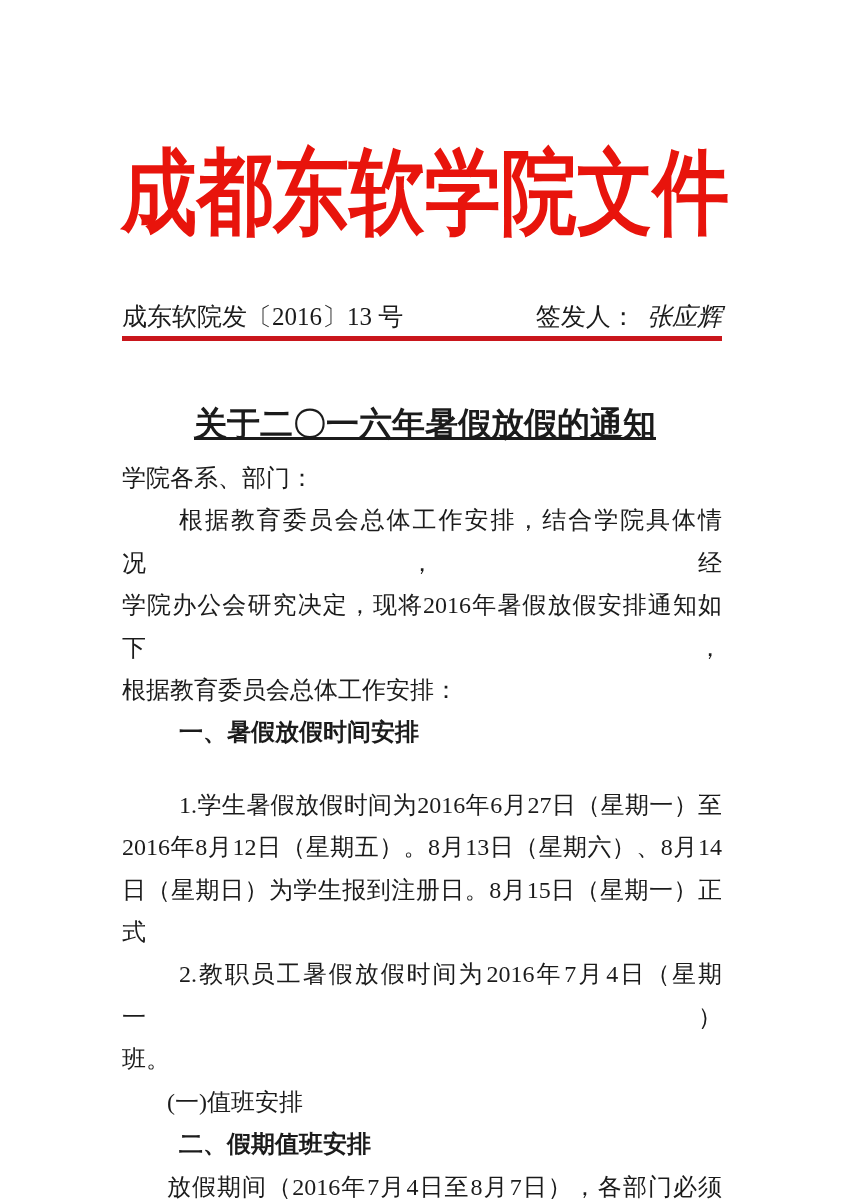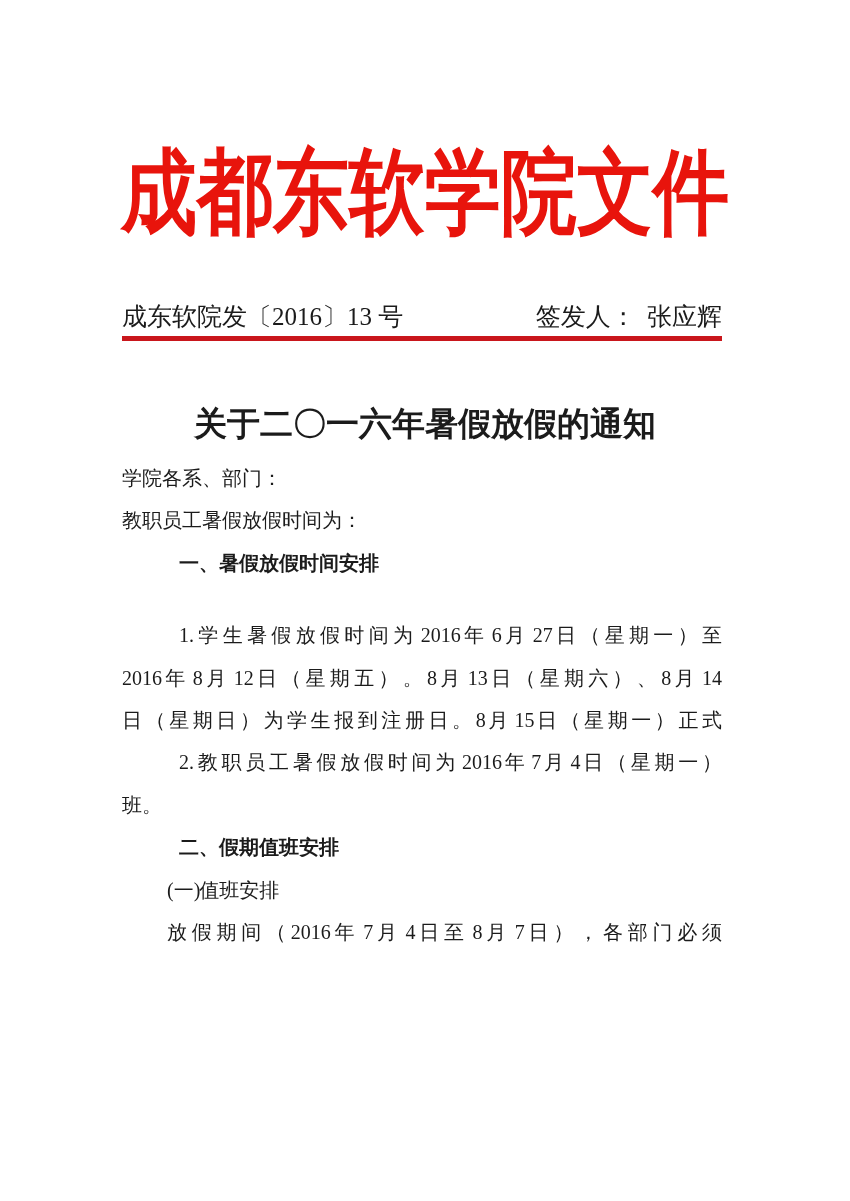--- a/index.html
+++ b/index.html
@@ -39,50 +39,51 @@
     left: 122px;
     width: 600px;
     display: flex;
     justify-content: space-between;
     align-items: baseline;
     font-size: 25px;
     line-height: 33px;
     white-space: nowrap;
     gap: 23px;
   }
-  .signer .name { margin-left: 0.45em; }
+  .signer .name { margin-left: 0.45em; font-style: italic; }
   
   .rule {
     position: absolute;
     top: 336px;
     left: 122px;
     width: 600px;
     height: 5px;
   }
   
   .notice-title {
     position: absolute;
     top: 402px;
     left: 0;
     width: 850px;
     text-align: center;
     font-size: 33px;
     line-height: 44px;
     font-weight: bold;
     white-space: nowrap;
+    text-decoration: underline;
   }
   
   .doc-body {
     position: absolute;
     top: 457px;
     left: 122px;
     width: 600px;
   }
   .line {
-    font-size: 20px;
+    font-size: 24px;
     line-height: 42.4px;
     word-spacing: -6px;
     white-space: normal;
   }
   .line.just {
     text-align: justify;
     text-align-last: justify;
   }
   .line.end { text-align: left; }
   .line.bold { font-weight: bold; }
@@ -102,25 +103,27 @@
       <span>签发人：</span><span class="name">张应辉</span>
     </span>
   </div>
 
   <div class="rule" style="background: rgb(201, 22, 28);"></div>
 
   <div class="notice-title">关于二〇一六年暑假放假的通知</div>
 
   <div class="doc-body">
       <div class="line end" style="text-indent: 0px;">学院各系、部门：</div>
-      <div class="line end" style="text-indent: 0px;">教职员工暑假放假时间为：</div>
+      <div class="line just" style="text-indent: 57px;">根据教育委员会总体工作安排，结合学院具体情况，经</div>
+      <div class="line just" style="text-indent: 0px;">学院办公会研究决定，现将2016年暑假放假安排通知如下，</div>
+      <div class="line end" style="text-indent: 0px;">根据教育委员会总体工作安排：</div>
       <div class="line bold end" style="text-indent: 57px; font-family: Liberation Serif, serif;">一、暑假放假时间安排</div>
       <div class="line just" style="text-indent: 57px; margin-top: 30px;">1.学生暑假放假时间为 2016 年 6 月 27 日（星期一）至</div>
       <div class="line just" style="text-indent: 0px;">2016 年 8 月 12 日（星期五）。8 月 13 日（星期六）、8 月 14</div>
       <div class="line just" style="text-indent: 0px;">日（星期日）为学生报到注册日。8 月 15 日（星期一）正式</div>
       <div class="line just" style="text-indent: 57px;">2.教职员工暑假放假时间为 2016 年 7 月 4 日（星期一）</div>
       <div class="line end" style="text-indent: 0px;">班。</div>
+      <div class="line end" style="text-indent: 45px;">(一) 值班安排</div>
       <div class="line bold end" style="text-indent: 57px;">二、假期值班安排</div>
-      <div class="line end" style="text-indent: 45px;">(一) 值班安排</div>
       <div class="line just" style="text-indent: 45px;">放假期间（2016 年 7 月 4 日至 8 月 7 日），各部门必须</div>
     </div>
 
 </div>
 
 </body></html>

